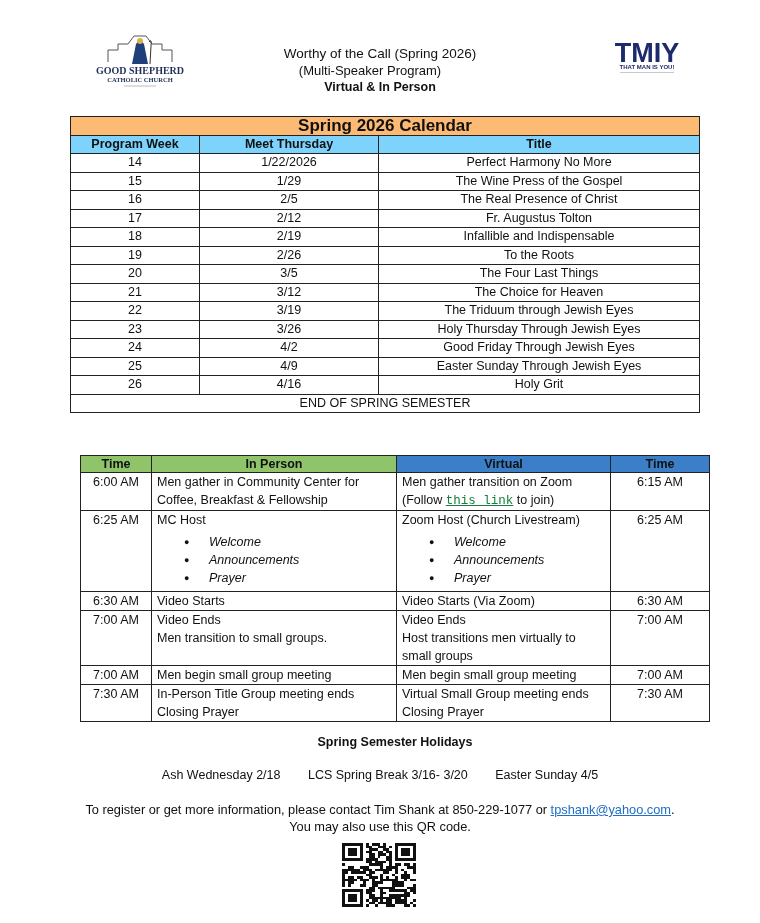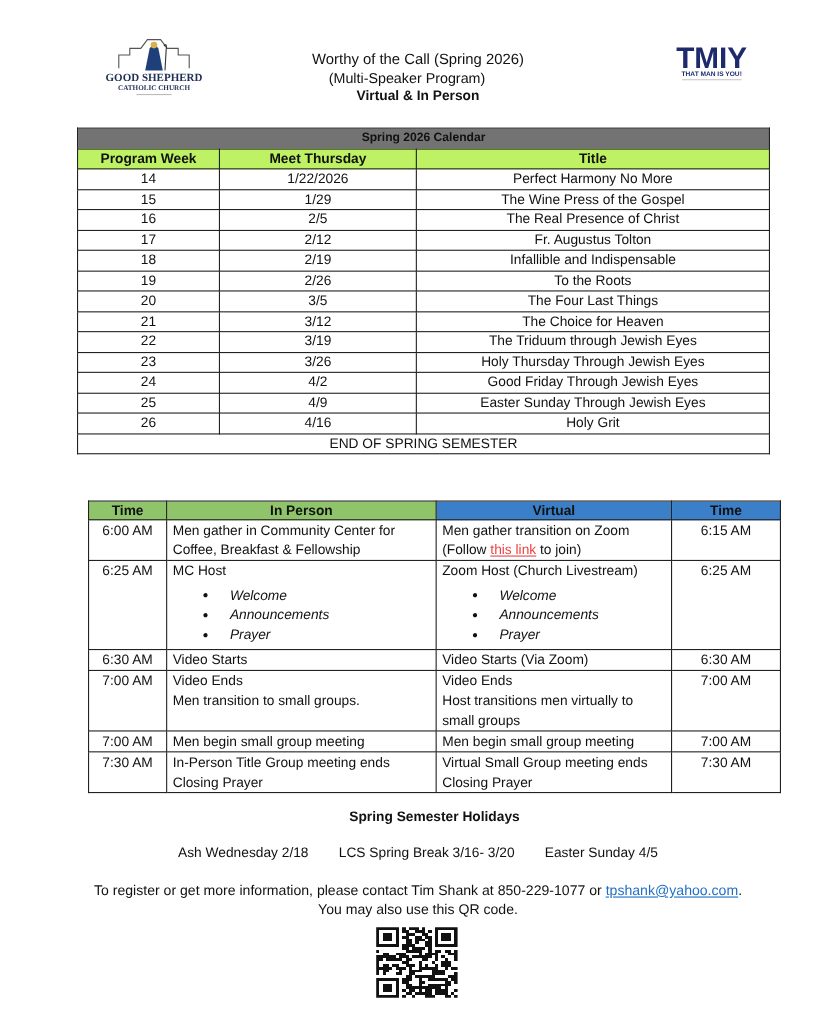--- a/index.html
+++ b/index.html
@@ -8,36 +8,36 @@
   .logo-left { position:absolute; left:94px; top:32px; width:92px; height:62px; }
   .logo-right { position:absolute; left:602px; top:38px; width:90px; height:36px; }
   .header { position:absolute; left:250px; top:45px; width:260px; text-align:center; font-size:13px; line-height:17px; }
   .header .l1 { font-size:13.5px; }
   .header .l2 { padding-right:20px; }
   .header .l3 { font-weight:bold; font-size:12.5px; }
 
   table { border-collapse:collapse; }
   .cal { position:absolute; left:70px; top:116px; width:630px; font-size:12.5px; }
   .cal td, .cal th { border:1.5px solid #222; text-align:center; height:17.5px; padding:0; line-height:17px; }
-  .cal .title-row th { background:#737373; font-weight:bold; font-size:11px; }
-  .cal .head-row th { background:#bef264; font-weight:bold; }
+  .cal .title-row th { background:#fdba74; font-weight:bold; font-size:17px; }
+  .cal .head-row th { background:#7dd3fc; font-weight:bold; }
   .cal .c1 { width:128px; } .cal .c2 { width:178px; }
 
   .sched { position:absolute; left:80px; top:455px; width:630px; font-size:12.5px; }
   .sched td, .sched th { border:1.5px solid #222; vertical-align:top; padding:0 5px; line-height:18px; }
   .sched th { font-weight:bold; text-align:center; height:16px; line-height:16px; }
   .sched .th-time1, .sched .th-inperson { background:#8fc46a; }
   .sched .th-virtual, .sched .th-time2 { background:#3b7fc9;margin-left:30px; }
   .sched .t { text-align:center; width:60px; }
   .sched .t2 { text-align:center; width:88px; }
   .sched .ip { width:234px; }
   .sched ul { margin:4px; padding:0 0 0 46px; list-style:none;font-style:italic; }
   .sched ul li { position:relative; padding-left:2px; }
   .sched ul li::before { content:"\25CF"; position:absolute; left:-23px; font-size:9px; }
-  .sched a { color:#ef4444; text-decoration:underline; }
+  .sched a { color:#15803d; text-decoration:underline;font-family:Liberation Mono, monospace; }
 
   .holidays { position:absolute; left:0; top:734px; width:760px; text-align:center; font-size:12.5px; line-height:17px; }
   .holidays .ht { font-weight:bold; padding-left:30px; }
   .holidays .hl span { display:inline-block; margin:16px 12px; }
   .contact { position:absolute; left:0; top:801px; width:760px; text-align:center; font-size:12.8px; line-height:17px; }
   .contact a { color:#1f6fc7; text-decoration:underline; }
   .qr { position:absolute; left:342px; top:843px; width:74px; height:64px; }
 </style>
 </head>
 <body>

